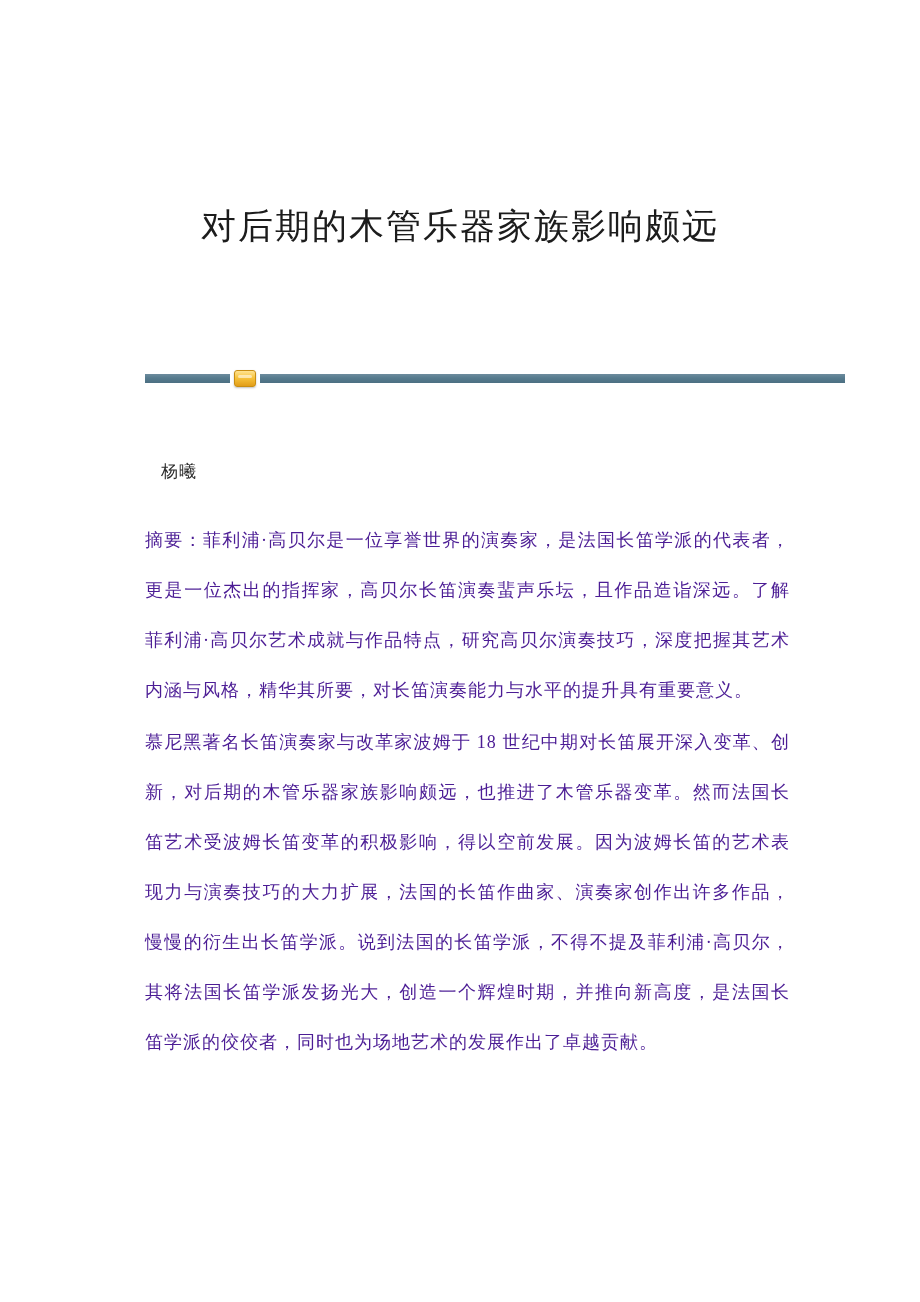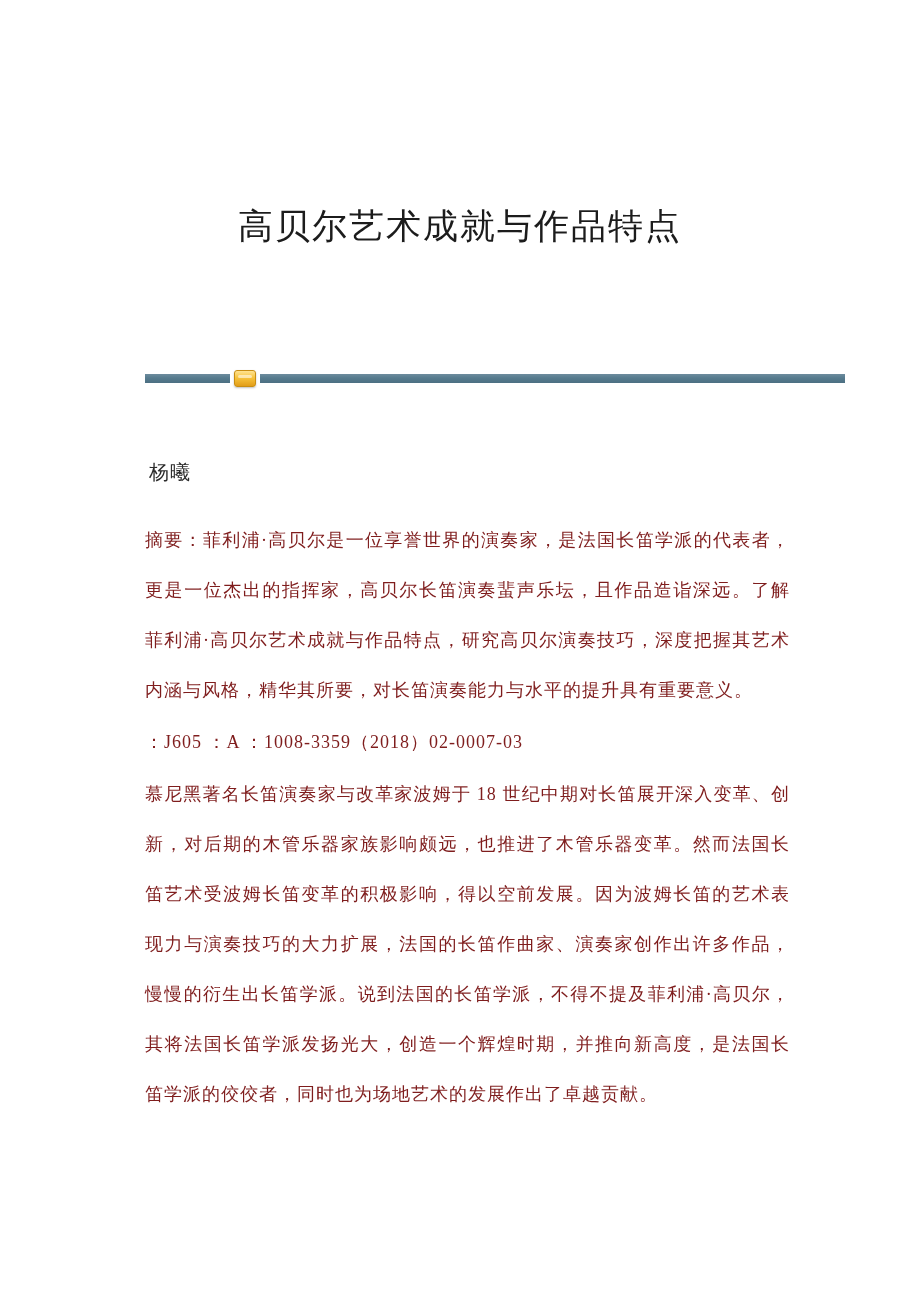--- a/index.html
+++ b/index.html
@@ -51,52 +51,51 @@
     position: absolute;
     left: 3px; right: 3px; top: 4px;
     height: 3px;
     background: rgba(255,255,255,0.55);
     border-radius: 2px;
   }
   .content {
     margin: 0 130px 0 145px; 
   }
   .author {
-    margin: 60px 4px 18px;
-    font-size: 20px;
+    margin: 60px 16px 18px;
+    font-size: 17px;
     line-height: 50px;
     letter-spacing: 1px;
     color: #2b2b2b;
   }
   .para {
     margin-top: 2px;
     font-size: 18px;
     line-height: 50px;
     letter-spacing: 1px;
     text-align: justify;
-    color: #7f1d1d;
+    color: #4c1d95;
   }
 </style>
 </head>
 <body>
 
 <div class="page">
 
-  <h1 class="title">高贝尔艺术成就与作品特点</h1>
+  <h1 class="title">对后期的木管乐器家族影响颇远</h1>
 
   <div class="divider">
     <span class="line line-left"></span>
     <span class="divider-icon"></span>
     <span class="line line-right"></span>
   </div>
 
   <div class="content">
     <p class="author">杨曦</p>
 
     <p class="para">摘要：菲利浦·高贝尔是一位享誉世界的演奏家，是法国长笛学派的代表者，更是一位杰出的指挥家，高贝尔长笛演奏蜚声乐坛，且作品造诣深远。了解菲利浦·高贝尔艺术成就与作品特点，研究高贝尔演奏技巧，深度把握其艺术内涵与风格，精华其所要，对长笛演奏能力与水平的提升具有重要意义。</p>
 
 
-    <p class="para">：J605 ：A ：1008-3359（2018）02-0007-03</p>
 
     <p class="para">慕尼黑著名长笛演奏家与改革家波姆于 18 世纪中期对长笛展开深入变革、创新，对后期的木管乐器家族影响颇远，也推进了木管乐器变革。然而法国长笛艺术受波姆长笛变革的积极影响，得以空前发展。因为波姆长笛的艺术表现力与演奏技巧的大力扩展，法国的长笛作曲家、演奏家创作出许多作品，慢慢的衍生出长笛学派。说到法国的长笛学派，不得不提及菲利浦·高贝尔，其将法国长笛学派发扬光大，创造一个辉煌时期，并推向新高度，是法国长笛学派的佼佼者，同时也为场地艺术的发展作出了卓越贡献。</p>
   </div>
 
 </div>
 
 </body></html>

